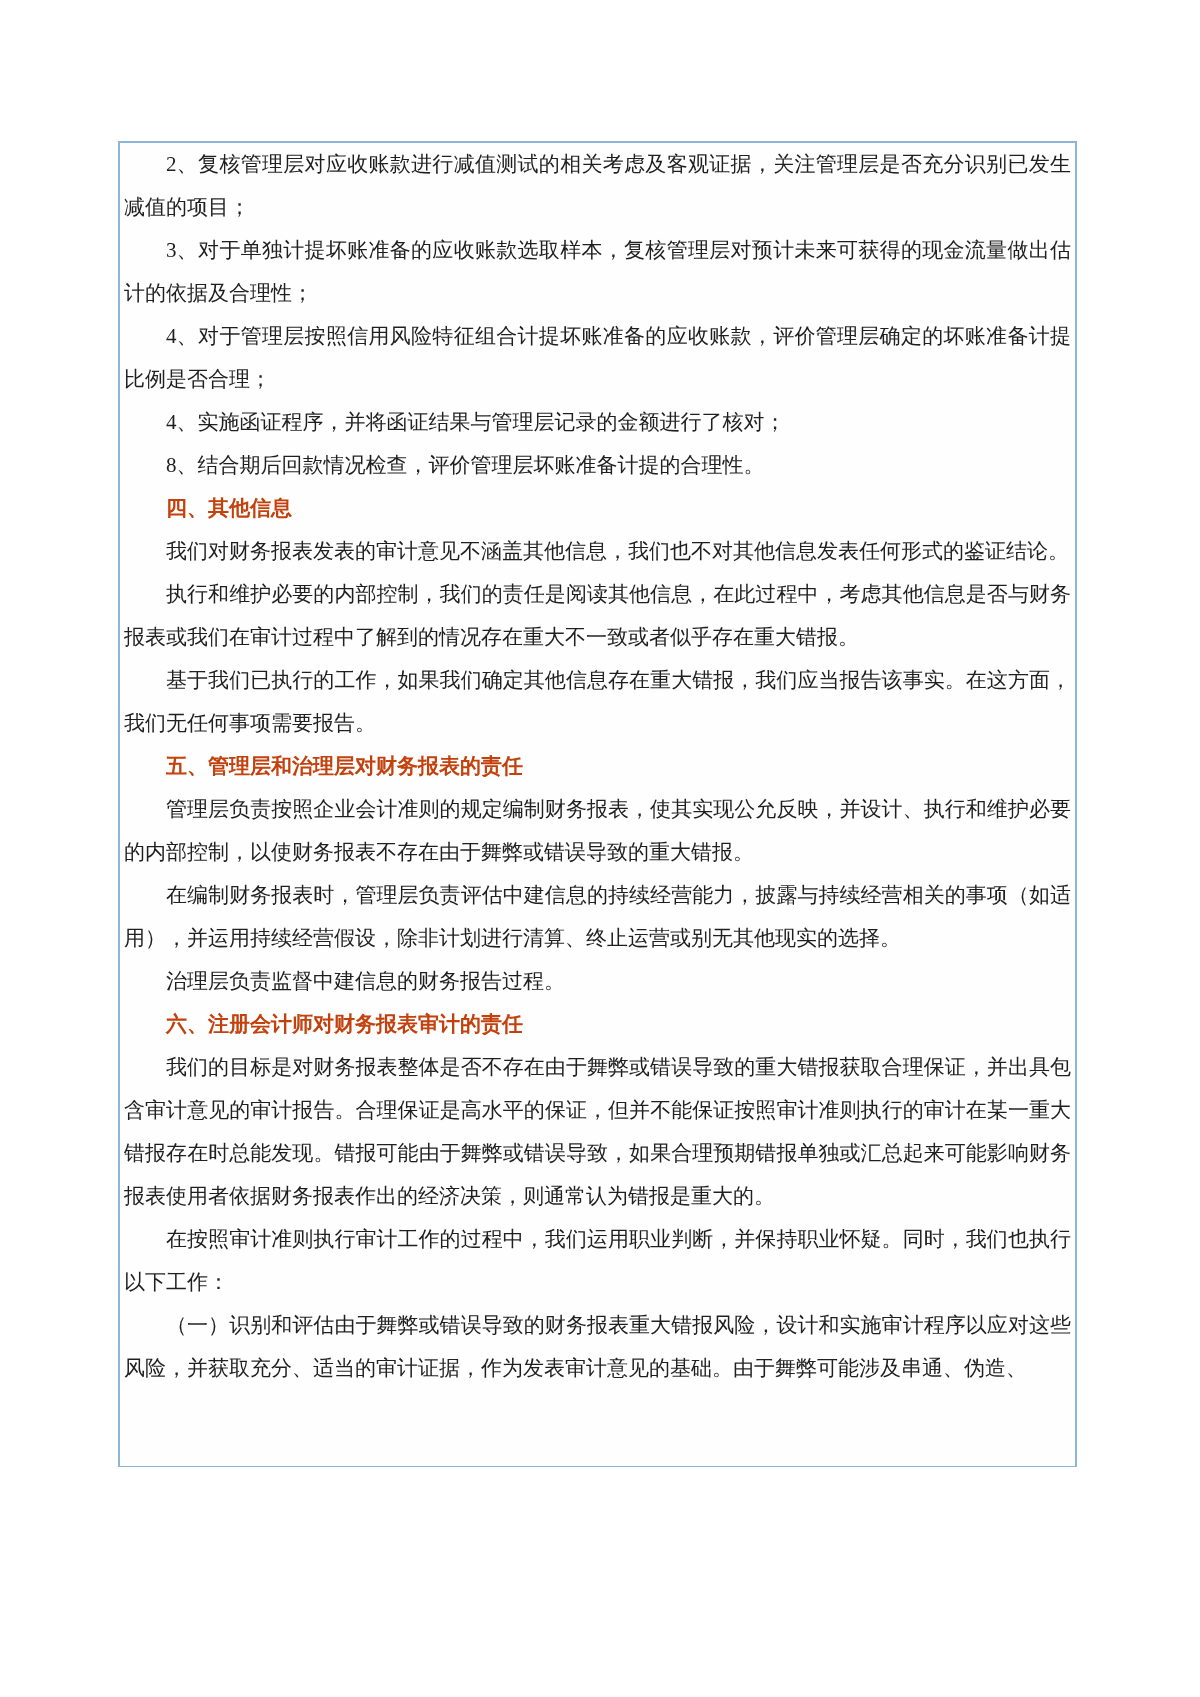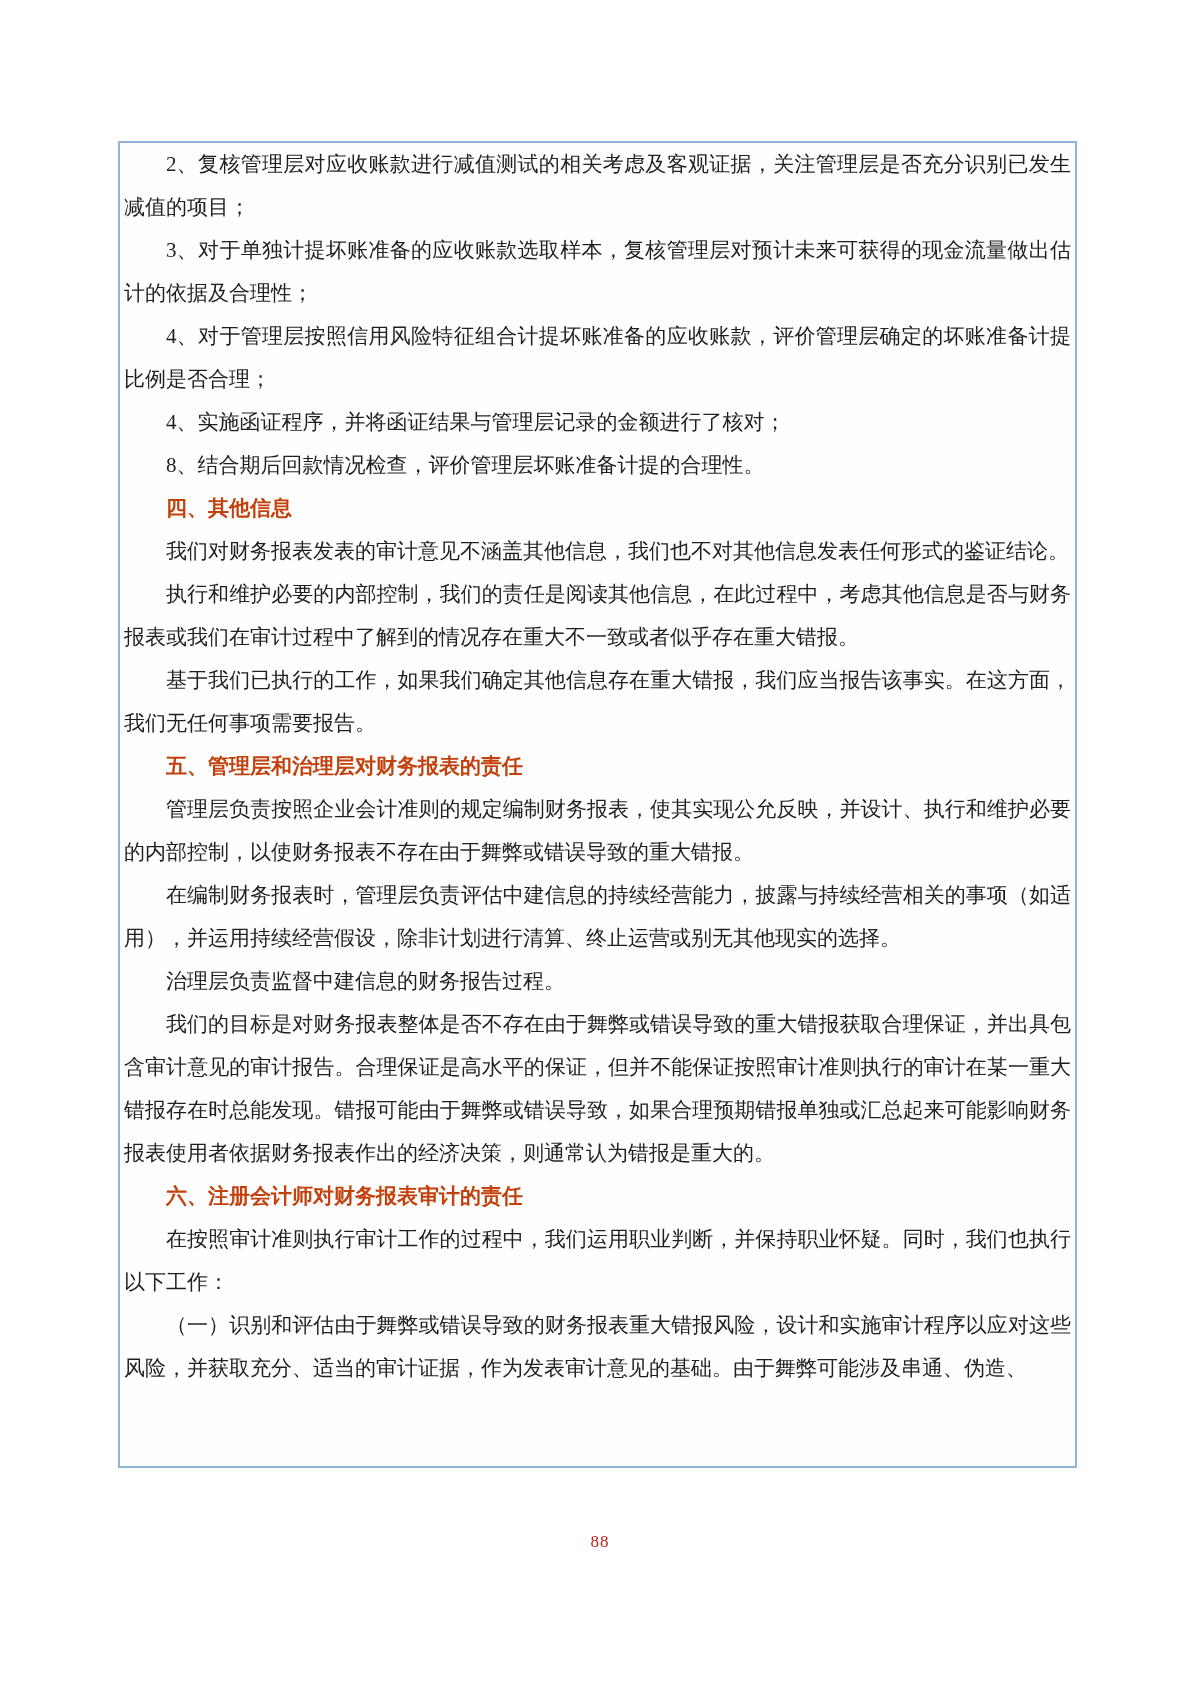--- a/index.html
+++ b/index.html
@@ -3,21 +3,21 @@
 <meta charset="utf-8">
 <style>
   html, body {
     margin: 0;
     padding: 0;
     background: #ffffff;
   }
   .page {
     position: relative;
     width: 1200px;
-    height: 1697px;
+    height: 1467px;
     background: #ffffff;
     font-family: "Liberation Serif", "DejaVu Serif", serif;
     overflow: hidden;
   }
   .doc-box {
     position: absolute;
     left: 118px;
     top: 141px;
     width: 959px;
     height: 1327px;
@@ -65,22 +65,22 @@
     <p class="para">4、实施函证程序，并将函证结果与管理层记录的金额进行了核对；</p>
     <p class="para">8、结合期后回款情况检查，评价管理层坏账准备计提的合理性。</p>
     <p class="para heading">四、其他信息</p>
     <p class="para">我们对财务报表发表的审计意见不涵盖其他信息，我们也不对其他信息发表任何形式的鉴证结论。</p>
     <p class="para">执行和维护必要的内部控制，我们的责任是阅读其他信息，在此过程中，考虑其他信息是否与财务报表或我们在审计过程中了解到的情况存在重大不一致或者似乎存在重大错报。</p>
     <p class="para">基于我们已执行的工作，如果我们确定其他信息存在重大错报，我们应当报告该事实。在这方面，我们无任何事项需要报告。</p>
     <p class="para heading">五、管理层和治理层对财务报表的责任</p>
     <p class="para">管理层负责按照企业会计准则的规定编制财务报表，使其实现公允反映，并设计、执行和维护必要的内部控制，以使财务报表不存在由于舞弊或错误导致的重大错报。</p>
     <p class="para">在编制财务报表时，管理层负责评估中建信息的持续经营能力，披露与持续经营相关的事项（如适用），并运用持续经营假设，除非计划进行清算、终止运营或别无其他现实的选择。</p>
     <p class="para">治理层负责监督中建信息的财务报告过程。</p>
+    <p class="para heading">六、注册会计师对财务报表审计的责任</p>
     <p class="para">我们的目标是对财务报表整体是否不存在由于舞弊或错误导致的重大错报获取合理保证，并出具包含审计意见的审计报告。合理保证是高水平的保证，但并不能保证按照审计准则执行的审计在某一重大错报存在时总能发现。错报可能由于舞弊或错误导致，如果合理预期错报单独或汇总起来可能影响财务报表使用者依据财务报表作出的经济决策，则通常认为错报是重大的。</p>
-    <p class="para heading">六、注册会计师对财务报表审计的责任</p>
     <p class="para">在按照审计准则执行审计工作的过程中，我们运用职业判断，并保持职业怀疑。同时，我们也执行以下工作：</p>
     <p class="para">（一）识别和评估由于舞弊或错误导致的财务报表重大错报风险，设计和实施审计程序以应对这些风险，并获取充分、适当的审计证据，作为发表审计意见的基础。由于舞弊可能涉及串通、伪造、</p>
   </div>
 
   <div class="page-footer">
     <span class="page-number">88</span>
   </div>
 
 </div>
 

